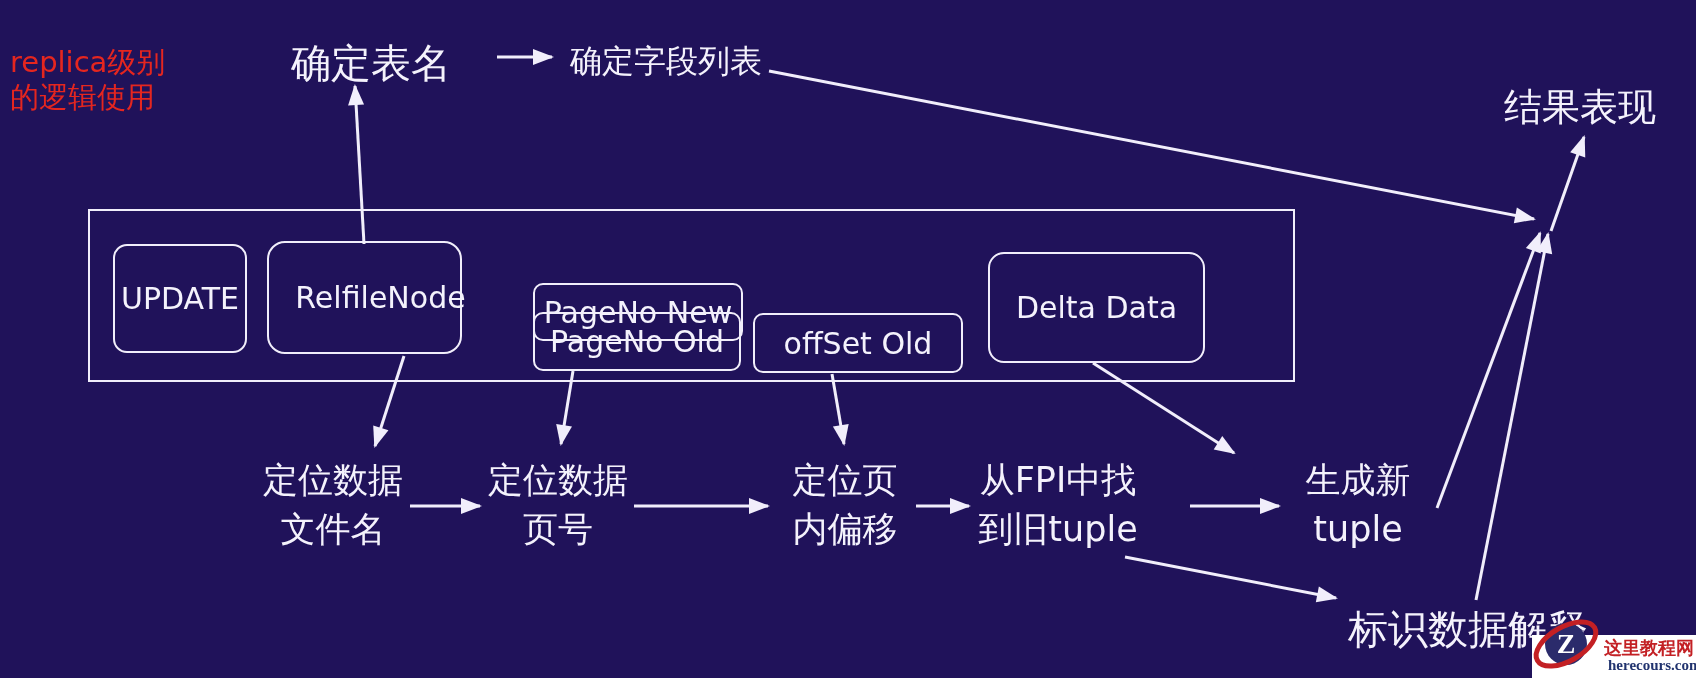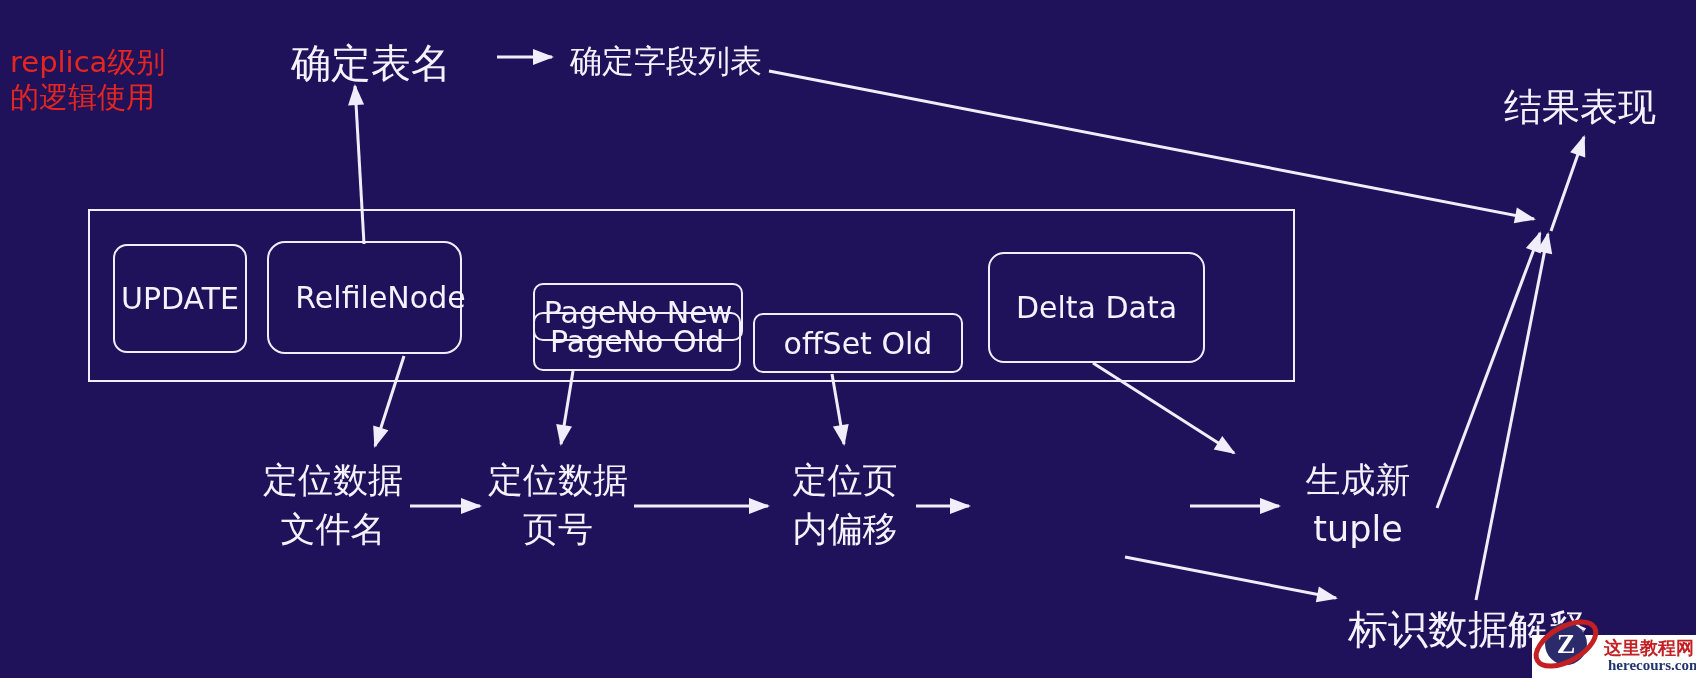--- a/index.html
+++ b/index.html
@@ -94,20 +94,24 @@
     <div>文件名</div>
   </div>
   <div class="flow-step" style="left:408px;">
     <div>定位数据</div>
     <div>页号</div>
   </div>
   <div class="flow-step" style="left:695px;">
     <div>定位页</div>
     <div>内偏移</div>
   </div>
+  <div class="flow-step" style="left:908px;">
+    <div>从FPI中找</div>
+    <div>到旧tuple</div>
+  </div>
   <div class="flow-step" style="left:1208px;">
     <div>生成新</div>
     <div>tuple</div>
   </div>
 
   <div class="wm">
     <div class="wm-bg"></div>
     <div class="wm-logo">
       <div class="wm-circle">Z</div>
       <svg class="wm-swoosh" width="72" height="64" viewBox="0 0 72 64">

